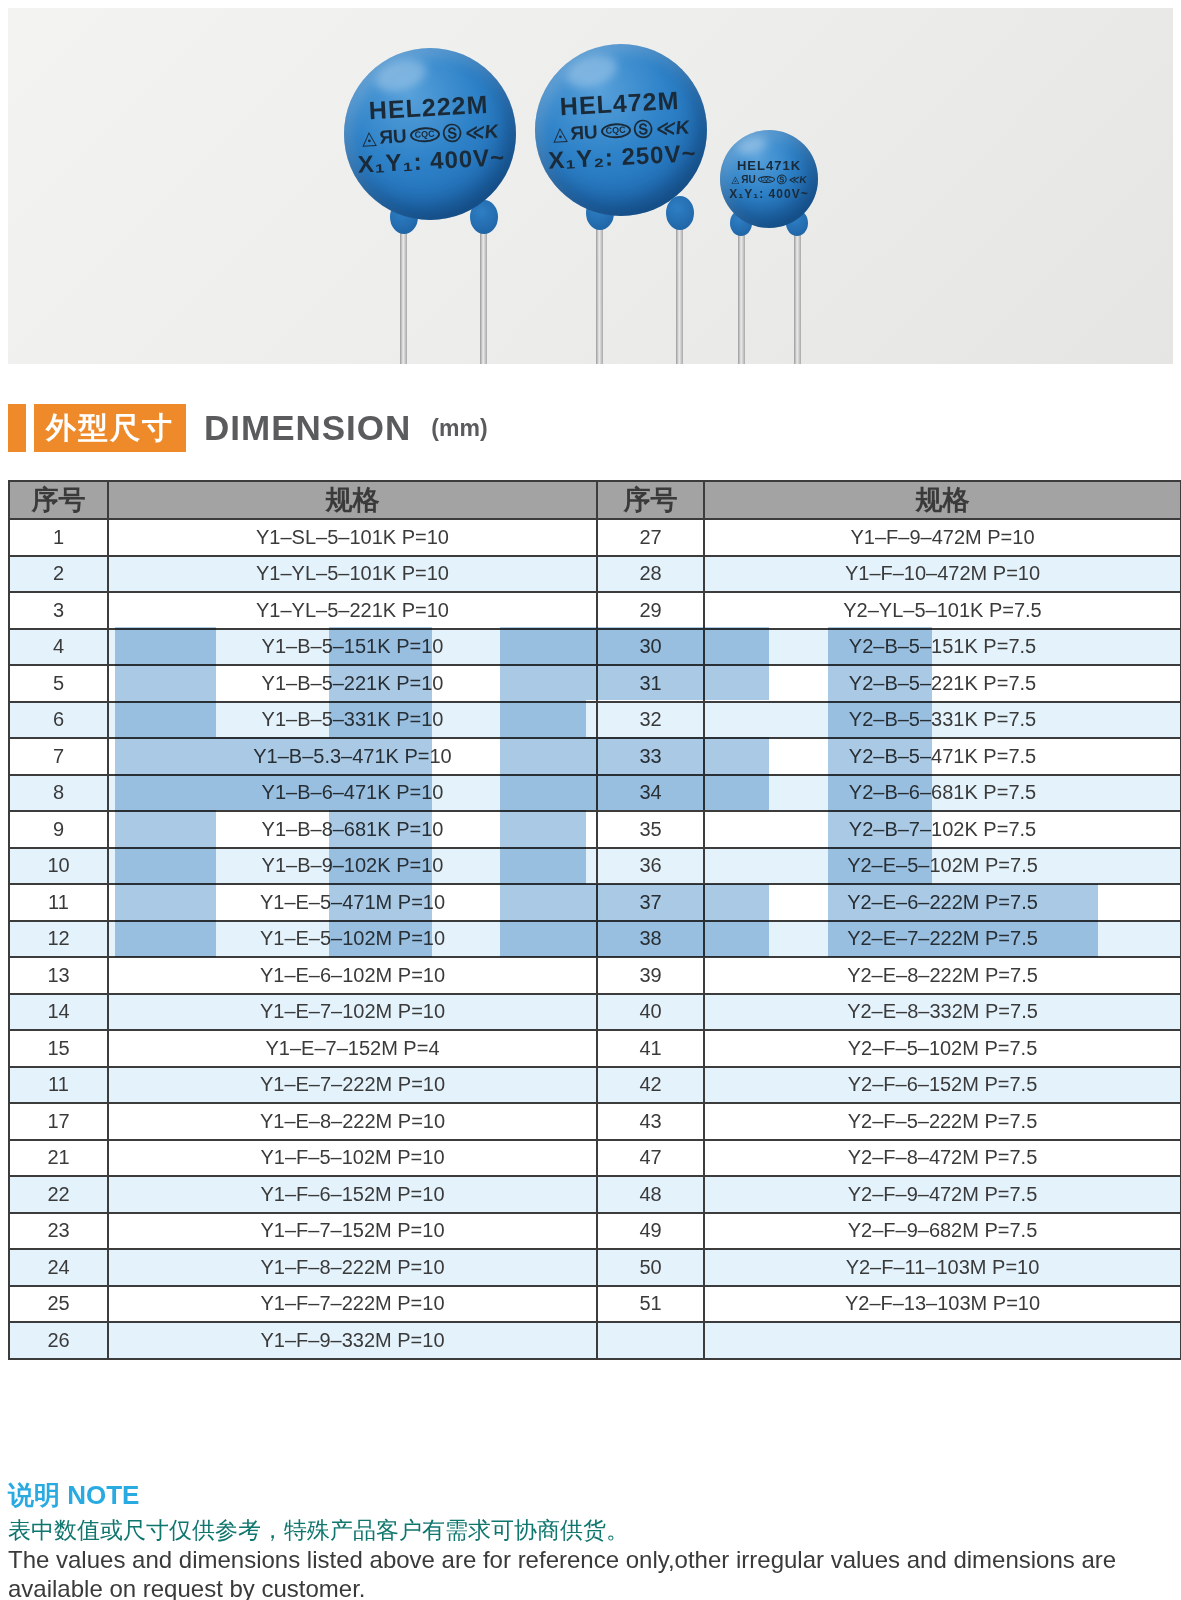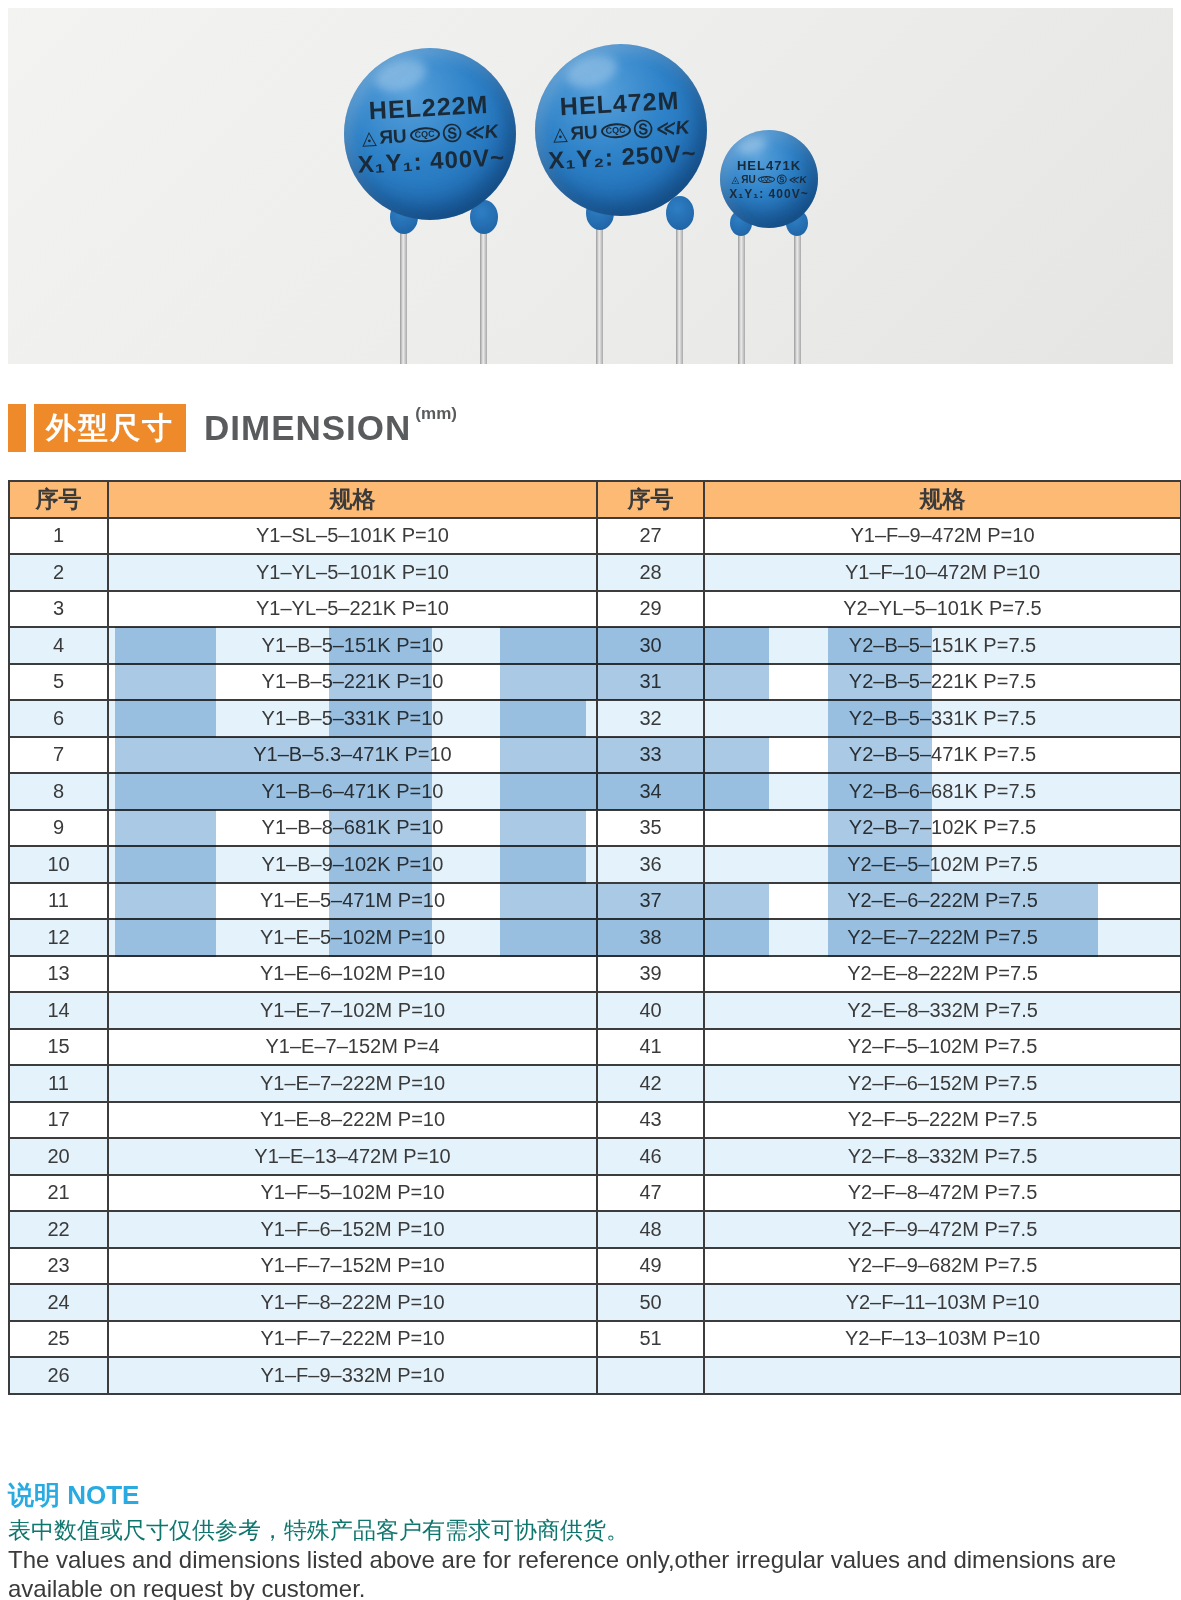--- a/index.html
+++ b/index.html
@@ -30,30 +30,30 @@
   .cap-rating{font-size:24px;font-weight:bold;letter-spacing:1px;}
   .cap-small .cap-model{font-size:13px;}
   .cap-small .cap-marks{font-size:10px;gap:2px;margin:2px 0;}
   .cap-small .mark-cqc{border-width:1px;font-size:5px;padding:0 2px;}
   .cap-small .cap-rating{font-size:12px;}
   
   .sec-bar{position:absolute;left:8px;top:404px;width:18px;height:48px;background:#ee8a2a;}
   .sec-badge{position:absolute;left:34px;top:404px;width:152px;height:48px;background:#ee8a2a;
     color:#ffffff;font-size:30px;font-weight:bold;letter-spacing:2px;
     display:flex;align-items:center;justify-content:center;}
-  .sec-title{position:absolute;left:204px;top:404px;height:48px;display:flex;align-items:flex-start;
+  .sec-title{position:absolute;left:204px;top:404px;height:48px;display:flex;align-items:center;
     color:#595b5d;font-weight:bold;}
   .sec-title .main{font-size:35px;letter-spacing:1px;line-height:48px;}
-  .sec-title .unit{font-size:17px;margin-left:4px;}
+  .sec-title .unit{font-size:23px;margin-left:20px;}
   
   .dim-table{position:absolute;left:8px;top:480px;width:1172px;border-collapse:collapse;
     table-layout:fixed;font-size:20px;color:#3a3a3a;z-index:2;}
   .dim-table th,.dim-table td{border:2px solid #3c3c3c;height:34.5px;text-align:center;
     padding:0;overflow:hidden;white-space:nowrap;}
-  .dim-table thead th{background:#fdba74;font-weight:bold;font-size:23px;}
+  .dim-table thead th{background:#a3a3a3;font-weight:bold;font-size:27px;}
   .dim-table tr.alt td{background:#e4f2fb;}
   
   .wm{position:absolute;left:115px;top:627px;width:983px;height:330px;z-index:5;
     mix-blend-mode:multiply;pointer-events:none;}
   .wm div{position:absolute;background:#aac9e4;}
   .wm-h-l{left:0;top:0;width:101px;height:330px;}
   .wm-h-r{left:214px;top:0;width:103px;height:330px;}
   .wm-h-x{left:101px;top:110px;width:113px;height:73px;}
   .wm-e-s{left:385px;top:0;width:86px;height:330px;}
   .wm-e-t{left:471px;top:0;width:183px;height:73px;}
@@ -244,26 +244,20 @@
         <td>Y1–E–7–222M P=10</td>
         <td>42</td>
         <td>Y2–F–6–152M P=7.5</td>
       </tr>
       <tr>
         <td>17</td>
         <td>Y1–E–8–222M P=10</td>
         <td>43</td>
         <td>Y2–F–5–222M P=7.5</td>
       </tr>
-      <tr class="alt">
-        <td>20</td>
-        <td>Y1–E–13–472M P=10</td>
-        <td>46</td>
-        <td>Y2–F–8–332M P=7.5</td>
-      </tr>
       <tr>
         <td>21</td>
         <td>Y1–F–5–102M P=10</td>
         <td>47</td>
         <td>Y2–F–8–472M P=7.5</td>
       </tr>
       <tr class="alt">
         <td>22</td>
         <td>Y1–F–6–152M P=10</td>
         <td>48</td>

